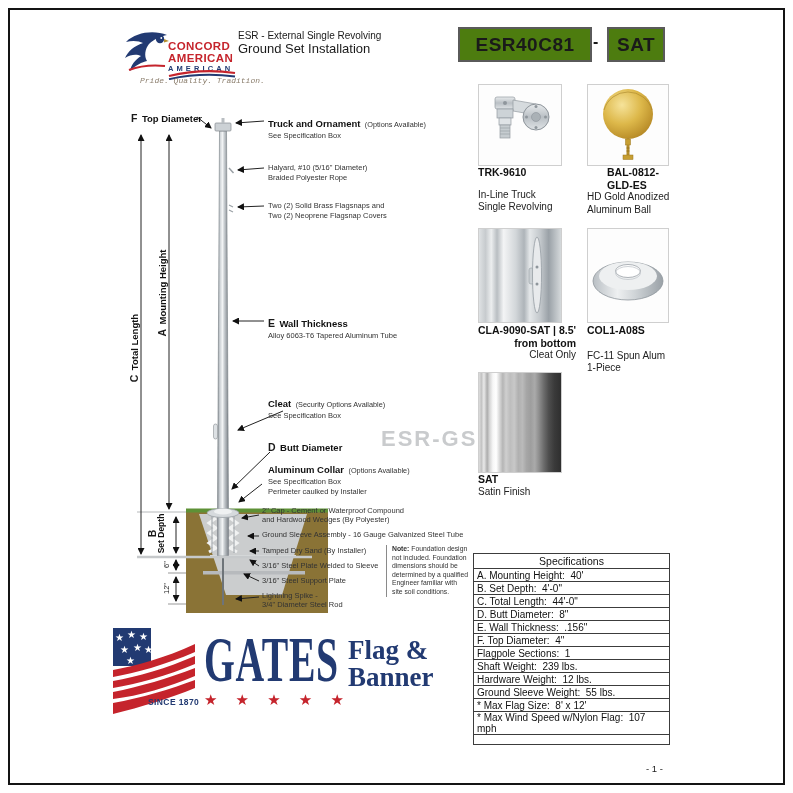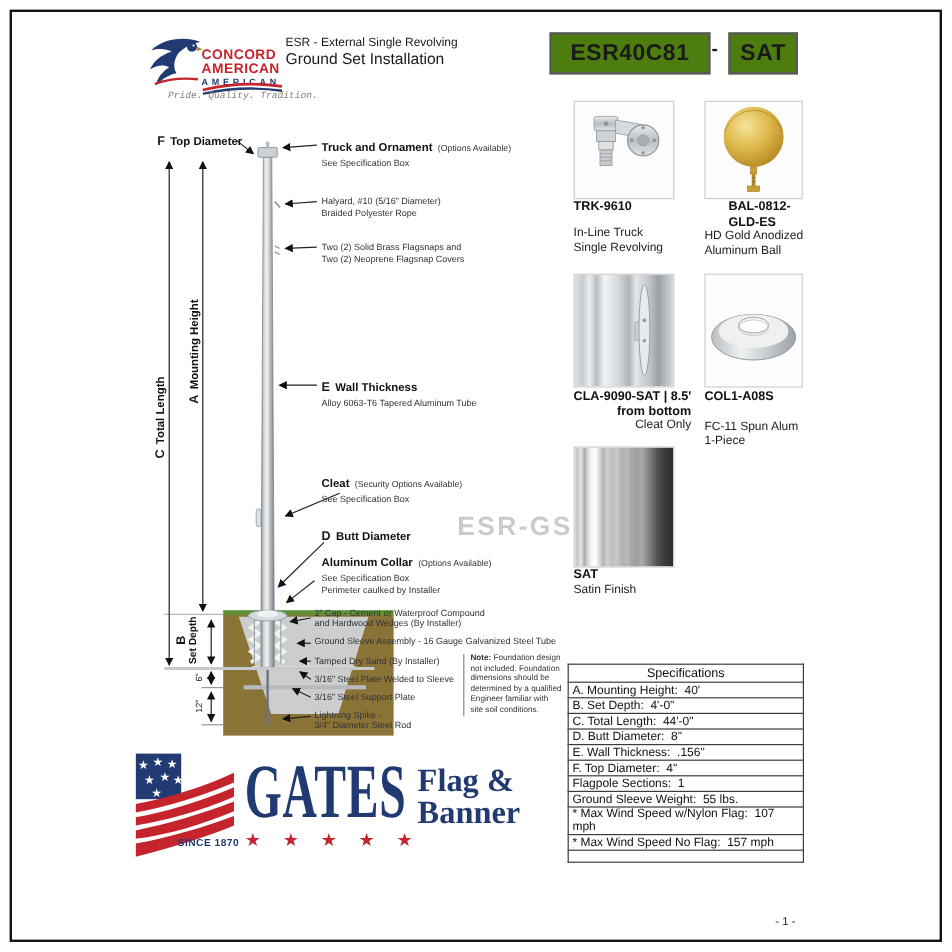--- a/index.html
+++ b/index.html
@@ -202,21 +202,21 @@
 </div>
 <div class="abs nw watermark" style="left:381px;top:426px;">ESR-GS</div>
 <div class="abs nw" style="left:268px;top:459px;">
   <span class="co-title">Aluminum Collar</span>
   <span class="co-note">(Options Available)</span>
   <div class="co-sm">See Specification Box</div>
   <div class="co-sm">Perimeter caulked by Installer</div>
 </div>
 <div class="abs nw fnd" style="left:262px;top:506px;line-height:9.4px;">
   <div>2" Cap - Cement or Waterproof Compound</div>
-  <div>and Hardwood Wedges (By Installer)</div>
+  <div>and Hardwood Wedges (By Polyester)</div>
 </div>
 <div class="abs nw fnd" style="left:262px;top:530px;">Ground Sleeve Assembly - 16 Gauge Galvanized Steel Tube</div>
 <div class="abs nw fnd" style="left:262px;top:546px;">Tamped Dry Sand (By Installer)</div>
 <div class="abs nw fnd" style="left:262px;top:561px;">3/16" Steel Plate Welded to Sleeve</div>
 <div class="abs nw fnd" style="left:262px;top:576px;">3/16" Steel Support Plate</div>
 <div class="abs nw fnd" style="left:262px;top:591px;line-height:9.4px;">
   <div>Lightning Spike -</div>
   <div>3/4" Diameter Steel Rod</div>
 </div>
 <div class="abs notebox" style="left:386px;top:545px;">
@@ -362,27 +362,33 @@
     <tr>
           <td>E. Wall Thickness:  .156"</td>
         </tr>
     <tr>
           <td>F. Top Diameter:  4"</td>
         </tr>
     <tr>
           <td>Flagpole Sections:  1</td>
         </tr>
     <tr>
+          <td>Shaft Weight:  239 lbs.</td>
+        </tr>
+    <tr>
+          <td>Hardware Weight:  12 lbs.</td>
+        </tr>
+    <tr>
           <td>Ground Sleeve Weight:  55 lbs.</td>
         </tr>
     <tr>
+          <td>* Max Flag Size:  8' x 12'</td>
+        </tr>
+    <tr>
           <td>* Max Wind Speed w/Nylon Flag:  107 mph</td>
-        </tr>
-    <tr>
-          <td>* Max Wind Speed No Flag:  157 mph</td>
         </tr>
     <tr>
           <td class="empty"></td>
         </tr>
   </tbody>
     </table>
 </div>
 
 <div class="abs" style="left:113px;top:626px;width:82px;height:90px;">
   <svg width="82" height="90" viewBox="0 0 82 90">

